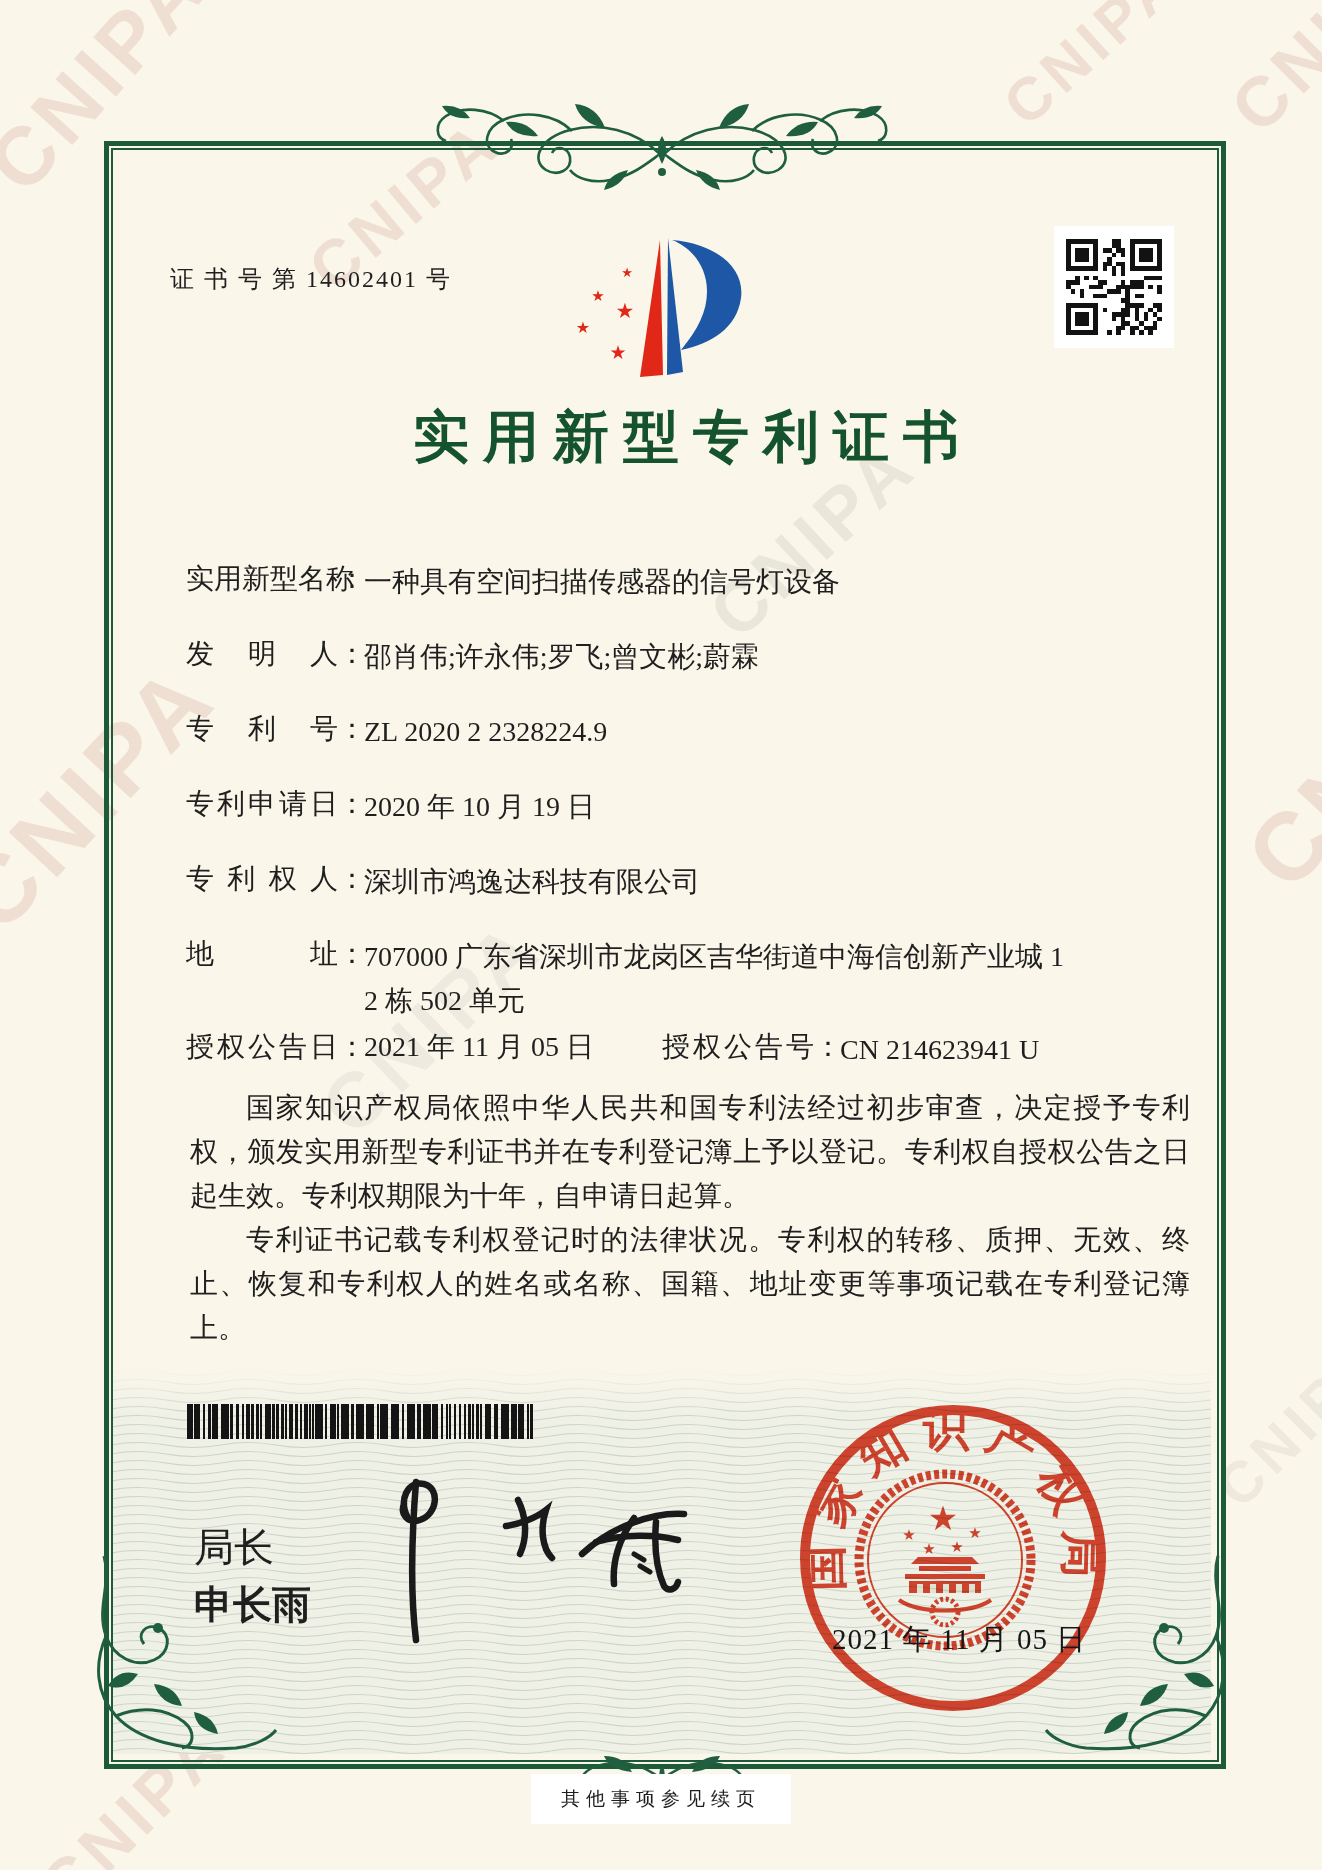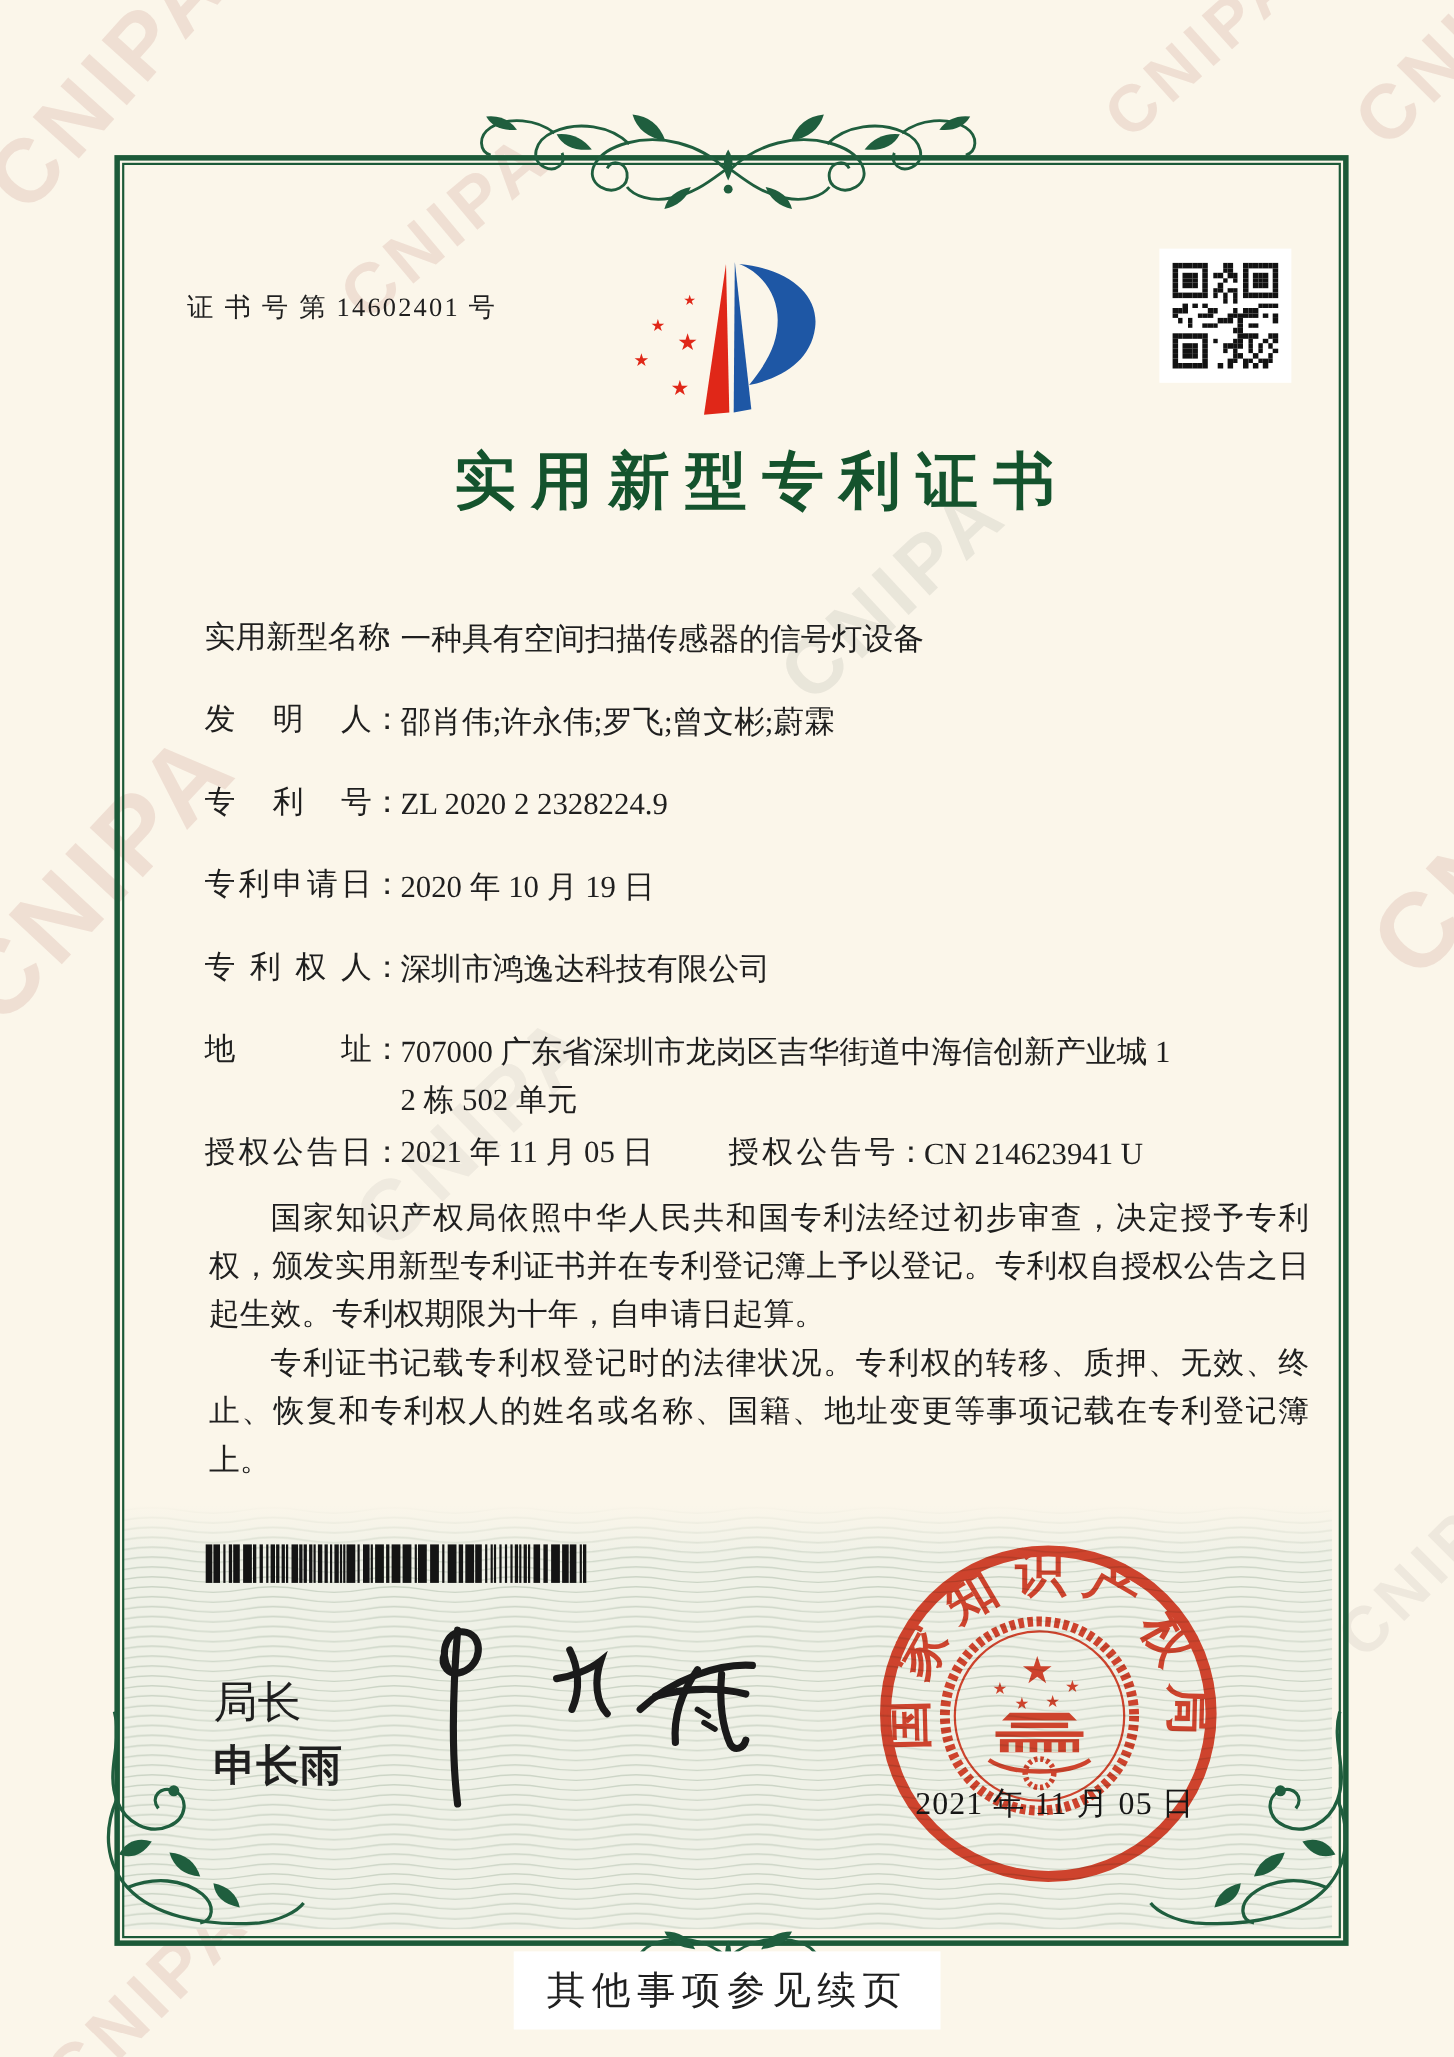--- a/index.html
+++ b/index.html
@@ -62,21 +62,21 @@
               font-family:"Liberation Sans","DejaVu Sans",sans-serif;font-weight:500;}
   .sign-name{position:absolute;left:194px;top:1578px;font-size:39px;z-index:3;
              font-family:"Liberation Sans","DejaVu Sans",sans-serif;font-weight:700;}
   .sig{position:absolute;left:350px;top:1462px;z-index:3;}
   .seal{position:absolute;left:795px;top:1400px;z-index:4;mix-blend-mode:multiply;opacity:.93;}
   .seal-date{position:absolute;left:832px;top:1620px;font-size:29px;letter-spacing:1px;color:#161616;z-index:5;}
 
   .page-no{position:absolute;left:0;top:1714px;width:1322px;text-align:center;font-size:25px;
            letter-spacing:2px;z-index:3;}
   .note-box{position:absolute;left:50%;transform:translateX(-50%);top:1774px;background:#ffffff;
-            padding:12px 30px;font-size:35px;letter-spacing:6px;z-index:3;white-space:nowrap;}
+            padding:12px 30px;font-size:19px;letter-spacing:6px;z-index:3;white-space:nowrap;}
 </style>
 </head>
 <body>
 
 <div class="page">
 
   <span class="wm wm-pink wm-a">CNIPA</span>
   <span class="wm wm-pink wm-b">CNIPA</span>
   <span class="wm wm-pink wm-c">CNIPA</span>
   <span class="wm wm-pink wm-d">CNIPA</span>

